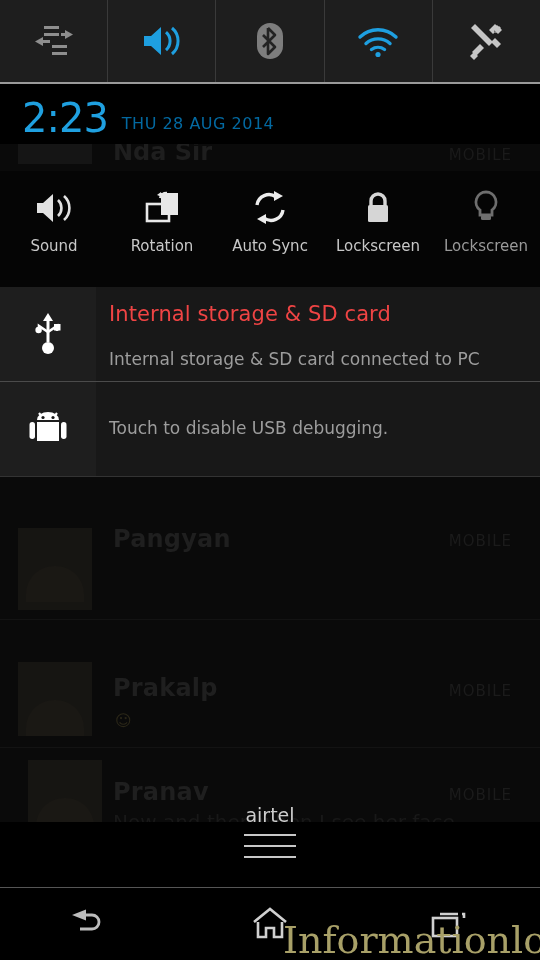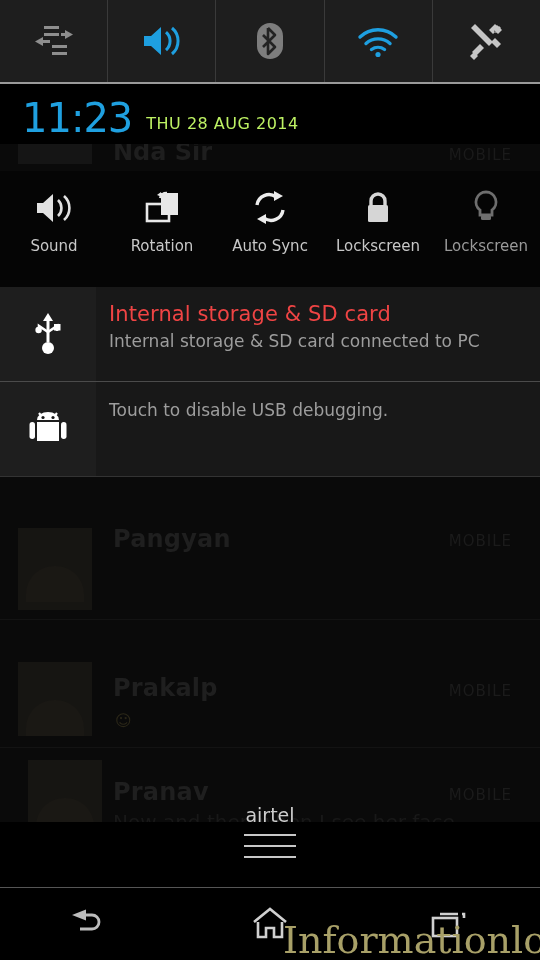--- a/index.html
+++ b/index.html
@@ -53,21 +53,21 @@
     border-right:1px solid #3a3a3a;
   }
   .topbar-cell:last-child { border-right:none; }
 
   
   .clockstrip {
     position:absolute; left:0; top:84px; width:540px; height:60px;
     background:#000; display:flex; align-items:flex-end; padding:0 0 6px 22px;
   }
   .clock { font-size:40px; line-height:40px; color:#1fa0e0; font-weight:400; letter-spacing:-1px; }
-  .datetxt { font-size:16px; color:#bef264; margin-left:14px; margin-bottom:5px; letter-spacing:.5px; }
+  .datetxt { font-size:16px; color:#0369a1; margin-left:14px; margin-bottom:5px; letter-spacing:.5px; }
   .bleed-row { position:absolute; left:0; top:144px; width:540px; height:27px; overflow:hidden; }
   .bleed-name { position:absolute; left:113px; top:-6px; font-size:24px; font-weight:bold; color:#1e1e1e; }
   .bleed-mobile { position:absolute; right:28px; top:2px; font-size:15px; color:#1a1a1a; letter-spacing:1px; }
   .bleed-av { position:absolute; left:18px; top:-10px; width:74px; height:30px; background:#151515; }
 
   
   .toggles {
     position:absolute; left:0; top:171px; width:540px; height:116px;
     background:#050505; display:flex;
   }
@@ -84,21 +84,21 @@
   .notif {
     position:relative; display:flex; background:#181818; height:95px;
     border-bottom:1px solid #4b4b4b;
   }
   .notif-icowrap {
     width:96px; flex:0 0 96px; background:#1e1e1e;
     display:flex; align-items:center; justify-content:center;
   }
   .notif-body { flex:1; padding:14px 14px 0 13px; }
   .notif-title { font-size:21px; color:#ef4444; line-height:26px; letter-spacing:.1px; }
-  .notif-sub { font-size:17px; color:#9d9d9d; line-height:24px; margin-top:2px; }
+  .notif-sub { font-size:17px; color:#9d9d9d; line-height:24px; margin-top:20px; }
   .notif:last-child { border-bottom:1px solid #333; }
 
   
   .handlebar {
     position:absolute; left:0; bottom:72px; width:540px; height:66px; background:#000;
     border-bottom:1px solid #555;
   }
   .handle { position:absolute; left:50%; top:12px; transform:translateX(-50%); width:52px; }
   .handle i { display:block; height:2px; background:#c7c7c7; margin-bottom:9px; }
 
@@ -208,21 +208,21 @@
             <path d="M30 3 l5 5 -4 4 -5 -5 z"></path>
             <path d="M5 30 L13 22 L17 26 L9 34 Z"></path>
             <path d="M3 34 l4 -4 4 4 -4 4 z"></path>
           </g>
         </svg>
       </span>
     </div>
   </div>
 
   <div class="clockstrip">
-    <span class="clock">11:23</span>
+    <span class="clock">2:23</span>
     <span class="datetxt">THU 28 AUG 2014</span>
   </div>
 
   <div class="bleed-row">
     <div class="bleed-av"></div>
     <div class="bleed-name">Nda Sir</div>
     <div class="bleed-mobile">MOBILE</div>
   </div>
 
   <div class="toggles">

